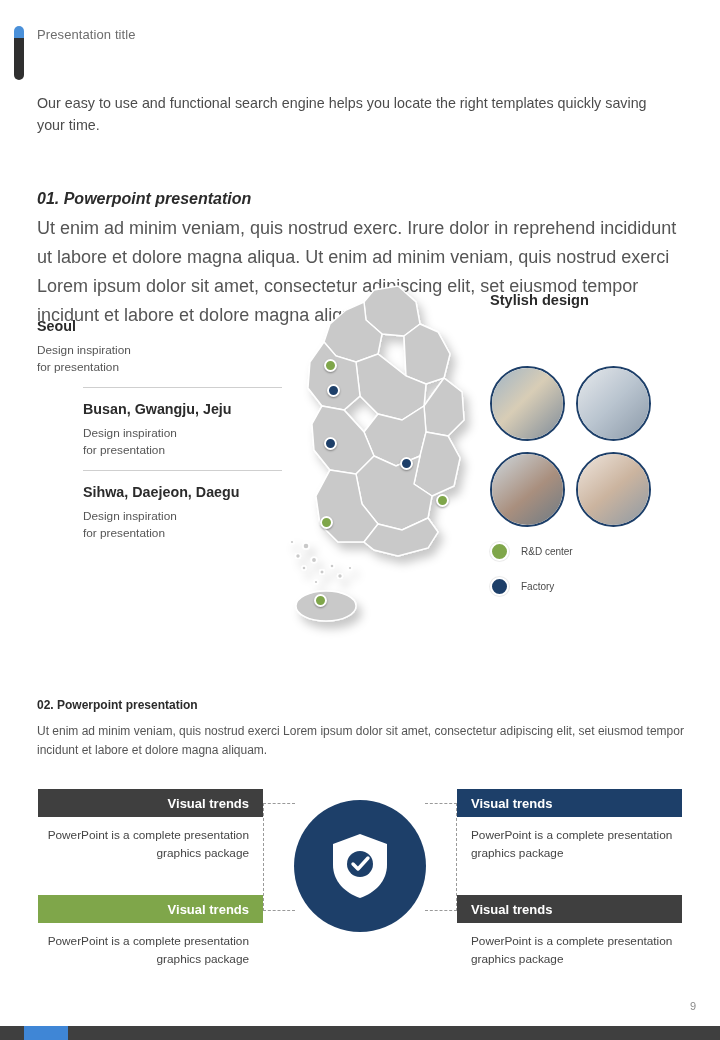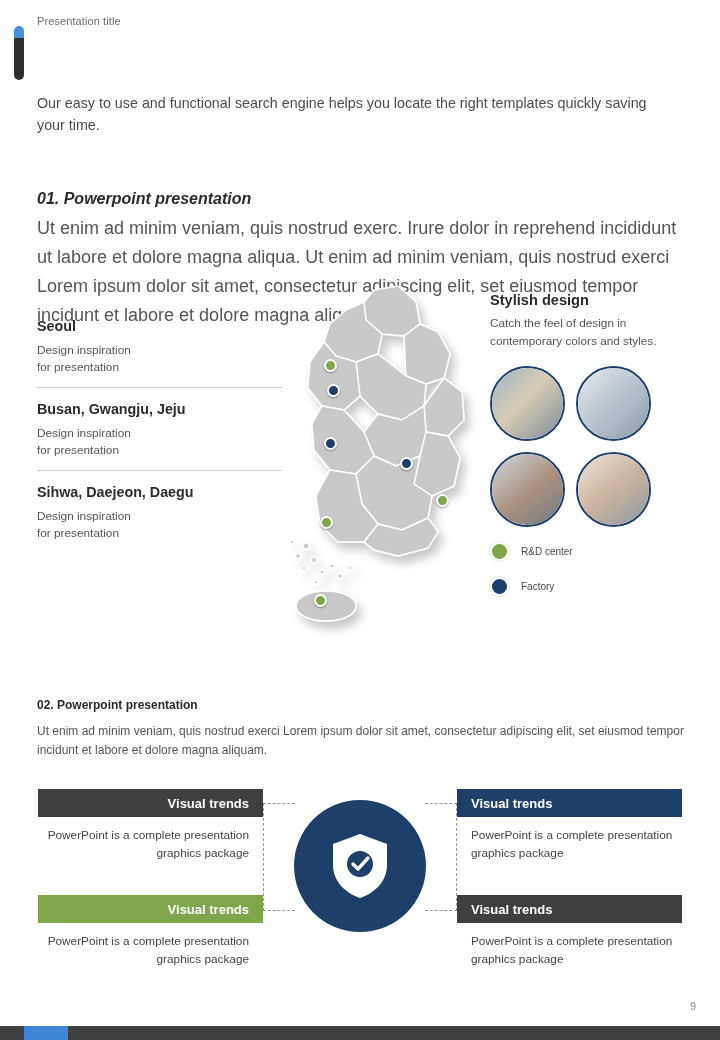--- a/index.html
+++ b/index.html
@@ -13,22 +13,22 @@
   .slide { position: relative; width: 720px; height: 1040px; background: #fff; }
 
   
   .accent-bar {
     position: absolute; left: 14px; top: 26px;
     width: 10px; height: 54px;
     background: linear-gradient(180deg, #4a90d9 0%, #4a90d9 22%, #2f2f2f 22%, #2f2f2f 100%);
     border-radius: 5px;
   }
   .eyebrow {
-    position: absolute; left: 37px; top: 15px;
-    font-size: 11px; color: #6d6d6d; letter-spacing: .1px;
+    position: absolute; left: 37px; top: 27px;
+    font-size: 13px; color: #6d6d6d; letter-spacing: .1px;
   }
   .main-title {
     position: absolute; left: 35px; top: 45px;
     font-size: 31px; font-weight: 700; color: #2b2b2b; letter-spacing: -.3px;
   }
   .subtitle {
     position: absolute; left: 37px; top: 92px; width: 620px;
     font-size: 14.3px; line-height: 1.55; color: #4c4c4c;
   }
 
@@ -38,21 +38,21 @@
     font-size: 16px; font-weight: 700; color: #2b2b2b; font-style: italic;
   }
   .sec1-body {
     position: absolute; left: 37px; top: 214px; width: 648px;
     font-size: 18px; line-height: 1.62; color: #555;
   }
 
   
   .city-list { position: absolute; left: 37px; top: 318px; width: 245px; }
   .city-block { padding-bottom: 11px; }
-  .city-block + .city-block { border-top: 1px solid #cfcfcf; padding-top: 13px; }
+  .city-block + .city-block { border-top: 1px solid #cfcfcf; padding-top: 13px; margin-left: 46px; }
   .city-name { font-size: 14.3px; font-weight: 700; color: #2b2b2b; margin-bottom: 8px; }
   .city-desc { font-size: 11.8px; line-height: 1.45; color: #555; }
 
   
   .map-wrap { position: absolute; left: 278px; top: 280px; width: 205px; height: 370px; }
   .map-wrap svg { display: block; }
   .pin {
     position: absolute; width: 13px; height: 13px; border-radius: 50%;
     border: 2px solid #fff; box-shadow: 0 1px 2px rgba(0,0,0,.35);
   }
@@ -181,21 +181,20 @@
     <div class="pin green" style="left:46px; top:79px;"></div>
     <div class="pin navy" style="left:49px; top:104px;"></div>
     <div class="pin navy" style="left:46px; top:157px;"></div>
     <div class="pin navy" style="left:122px; top:177px;"></div>
     <div class="pin green" style="left:158px; top:214px;"></div>
     <div class="pin green" style="left:42px; top:236px;"></div>
     <div class="pin green" style="left:36px; top:314px;"></div>
   </div>
 
   <div class="styl-title">Stylish design</div>
-  <div class="styl-desc">Catch the feel of design in contemporary colors and styles.</div>
 
   <div class="photos">
     <span class="photo">
       <i style="background:linear-gradient(135deg,#9fb4c6 0%,#d8cdb6 45%,#7e8b99 100%);"></i>
     </span>
     <span class="photo">
       <i style="background:linear-gradient(135deg,#e6e9ec 0%,#b9c4cf 50%,#8b99a8 100%);"></i>
     </span>
     <span class="photo">
       <i style="background:linear-gradient(140deg,#cfd8dd 0%,#a98f7e 55%,#6d7b85 100%);"></i>

